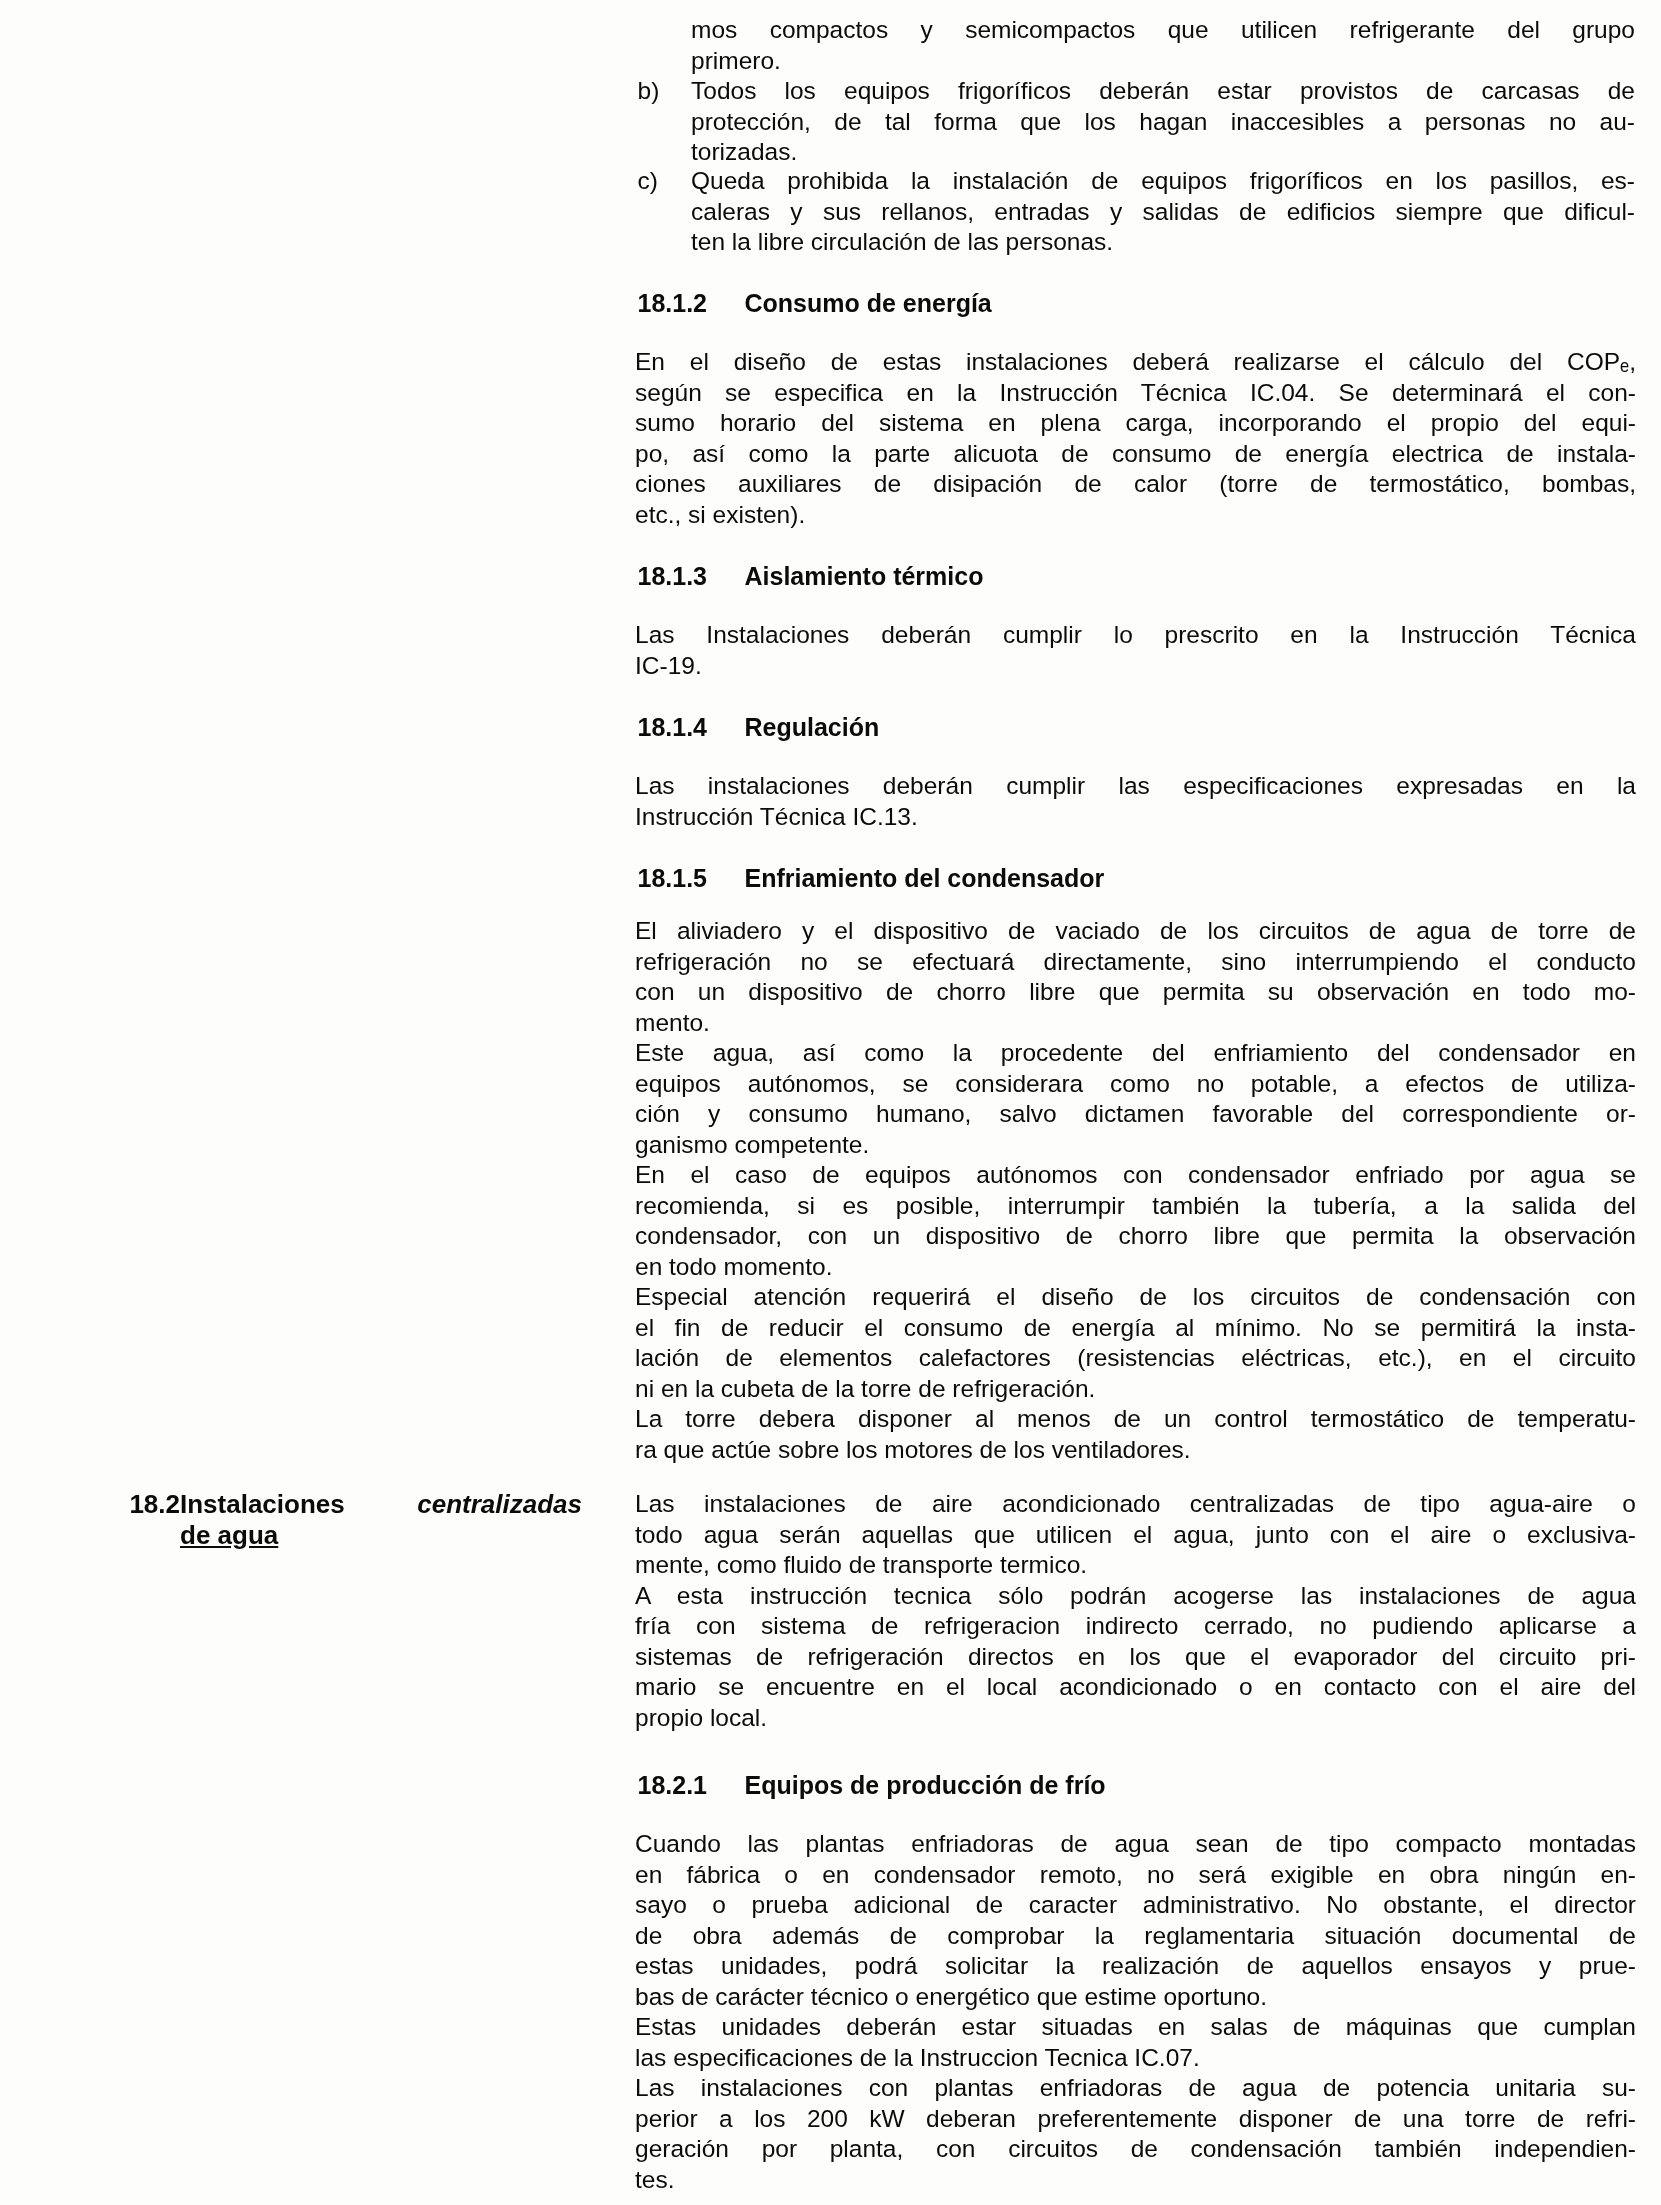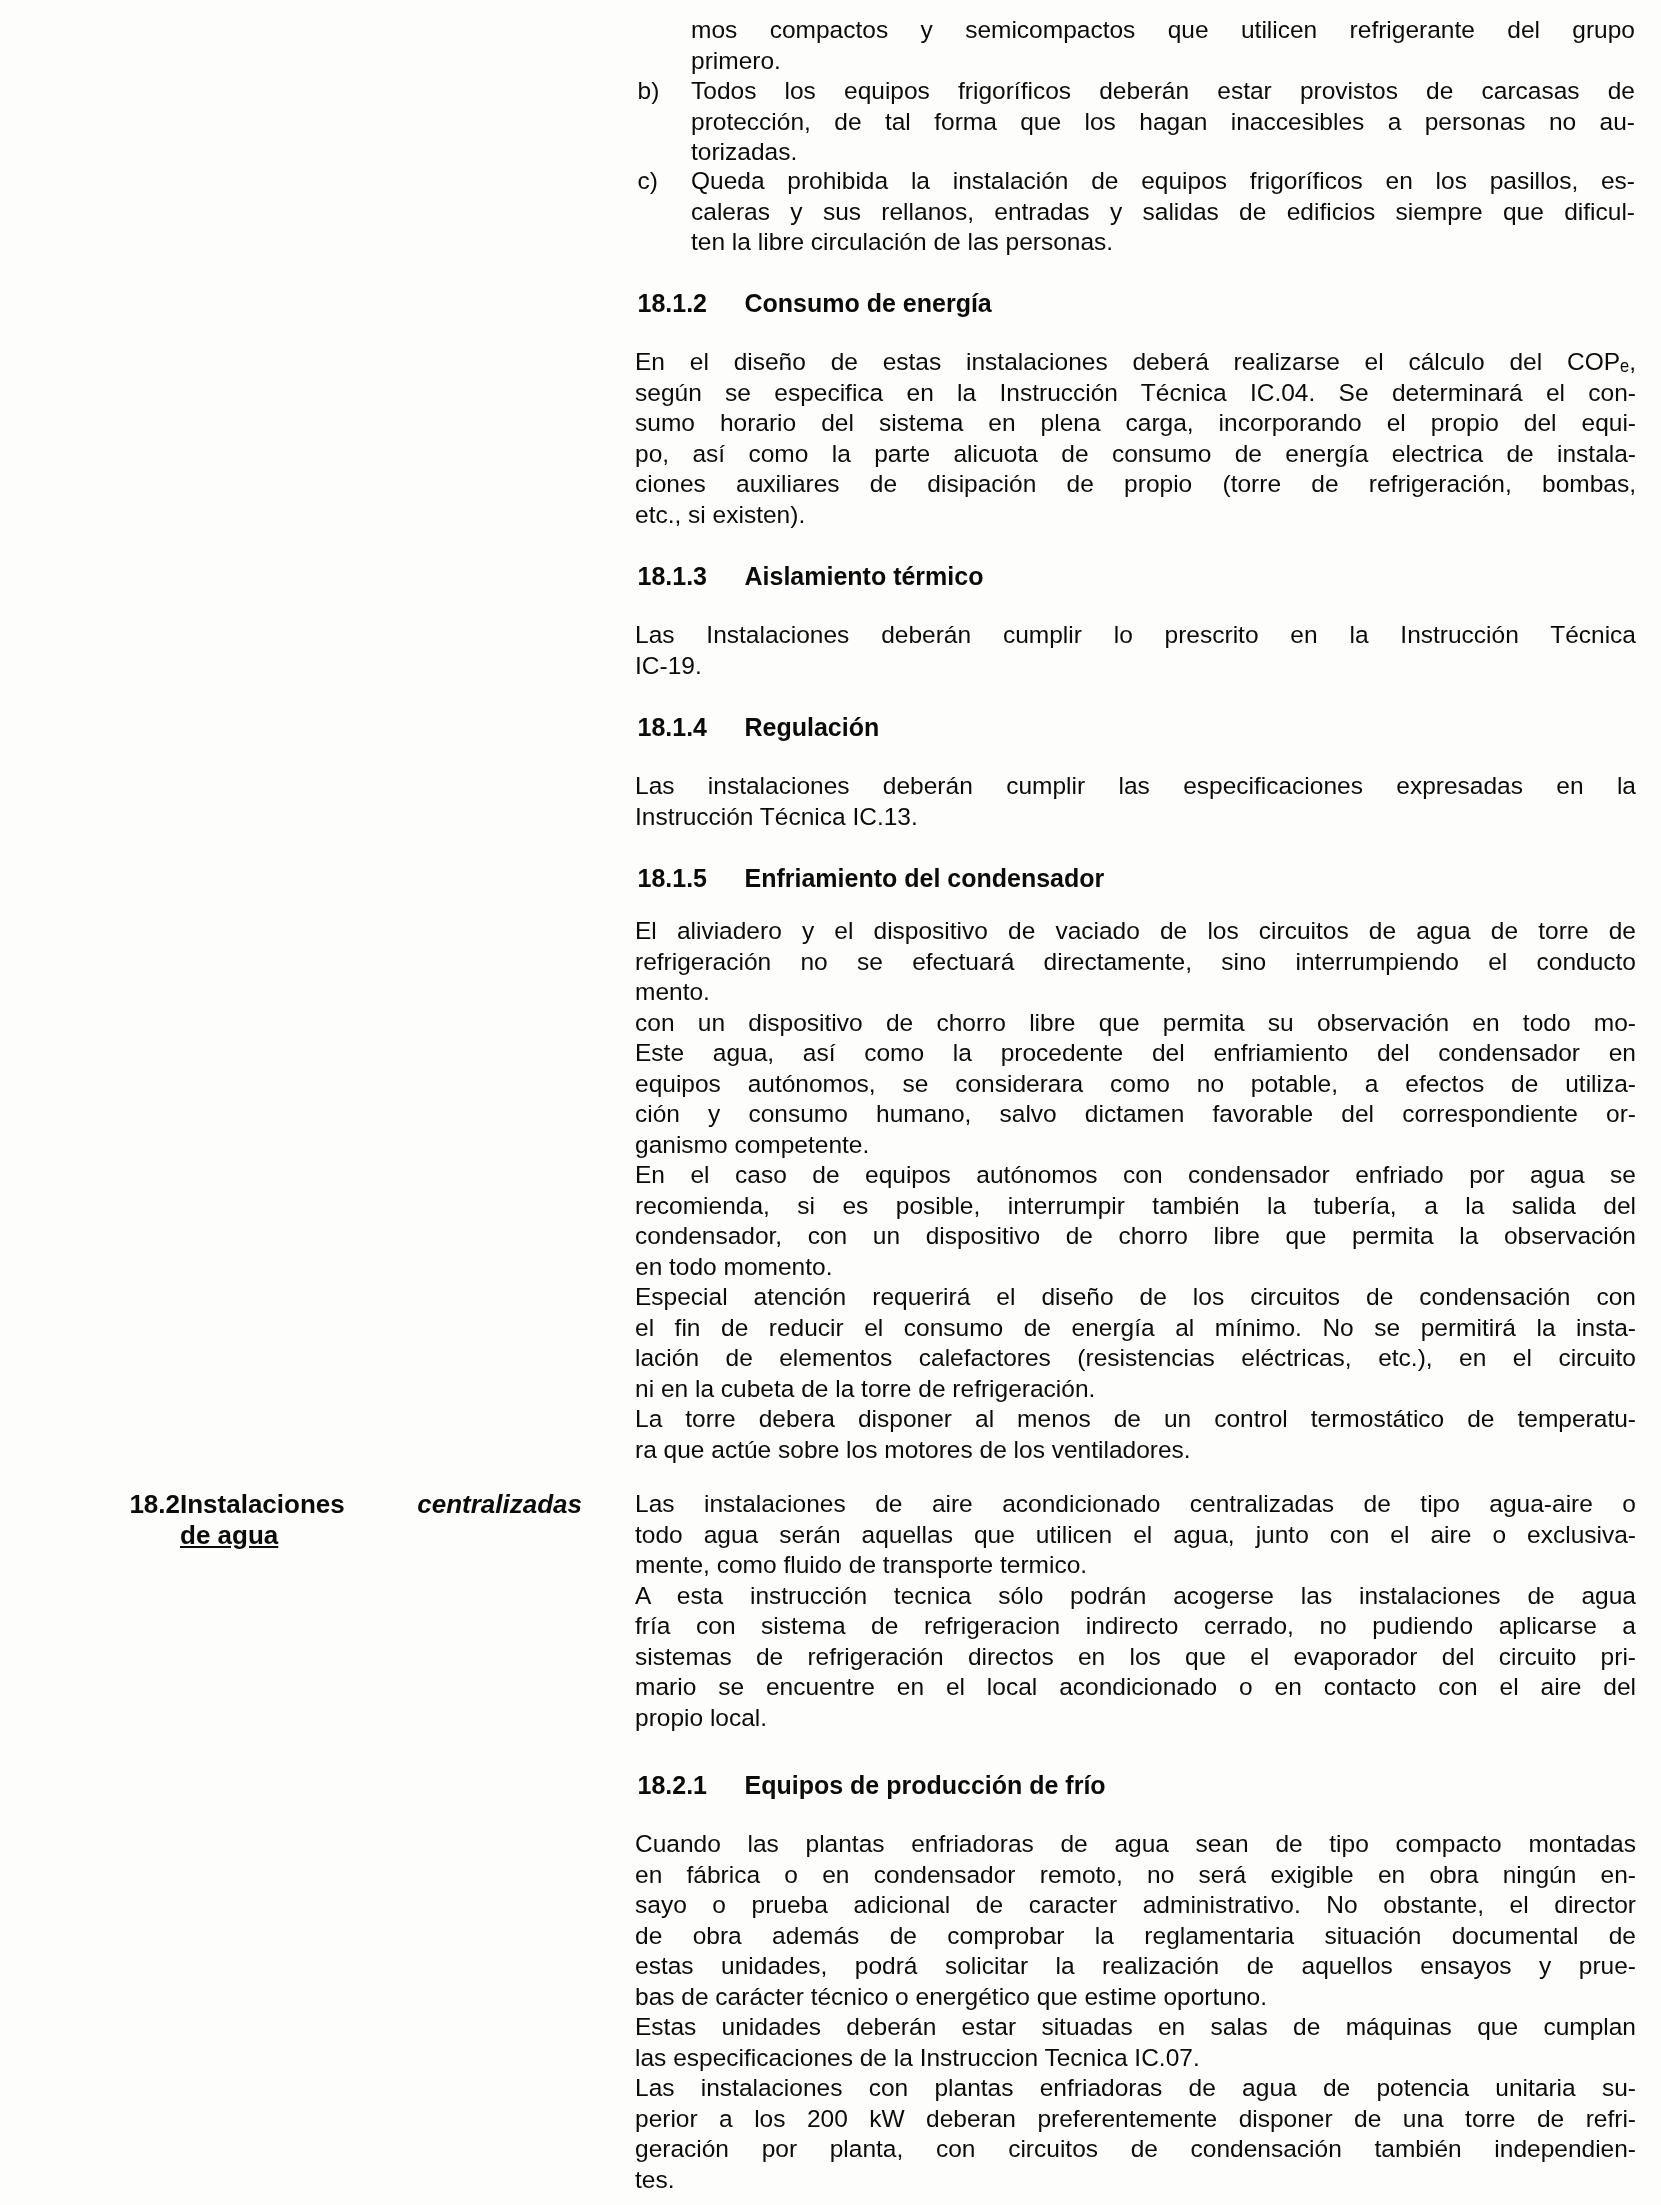--- a/index.html
+++ b/index.html
@@ -86,21 +86,21 @@
     </div>
 
     <div class="block heading" style="top:288px">
       <span class="hnum">18.1.2</span><span>Consumo de energía</span>
     </div>
     <div class="block para" style="top:347px">
         <div class="tline">En el diseño de estas instalaciones deberá realizarse el cálculo del COPₑ,</div>
         <div class="tline">según se especifica en la Instrucción Técnica IC.04. Se determinará el con-</div>
         <div class="tline">sumo horario del sistema en plena carga, incorporando el propio del equi-</div>
         <div class="tline">po, así como la parte alicuota de consumo de energía electrica de instala-</div>
-        <div class="tline">ciones auxiliares de disipación de propio (torre de refrigeración, bombas,</div>
+        <div class="tline">ciones auxiliares de disipación de calor (torre de termostático, bombas,</div>
         <div class="tline tline-last">etc., si existen).</div>
       </div>
 
     <div class="block heading" style="top:561px">
       <span class="hnum">18.1.3</span><span>Aislamiento térmico</span>
     </div>
     <div class="block para" style="top:620px">
         <div class="tline">Las Instalaciones deberán cumplir lo prescrito en la Instrucción Técnica</div>
         <div class="tline tline-last">IC-19.</div>
       </div>
@@ -113,22 +113,22 @@
         <div class="tline tline-last">Instrucción Técnica IC.13.</div>
       </div>
 
     <div class="block heading" style="top:863px">
       <span class="hnum">18.1.5</span><span>Enfriamiento del condensador</span>
     </div>
     <div class="block" style="top:916px">
       <div class="para">
           <div class="tline">El aliviadero y el dispositivo de vaciado de los circuitos de agua de torre de</div>
           <div class="tline">refrigeración no se efectuará directamente, sino interrumpiendo el conducto</div>
+          <div class="tline">con un dispositivo de chorro libre que permita su observación en todo mo-</div>
           <div class="tline tline-last">mento.</div>
-          <div class="tline">con un dispositivo de chorro libre que permita su observación en todo mo-</div>
         </div>
       <div class="para">
           <div class="tline">Este agua, así como la procedente del enfriamiento del condensador en</div>
           <div class="tline">equipos autónomos, se considerara como no potable, a efectos de utiliza-</div>
           <div class="tline">ción y consumo humano, salvo dictamen favorable del correspondiente or-</div>
           <div class="tline tline-last">ganismo competente.</div>
         </div>
       <div class="para">
           <div class="tline">En el caso de equipos autónomos con condensador enfriado por agua se</div>
           <div class="tline">recomienda, si es posible, interrumpir también la tubería, a la salida del</div>

